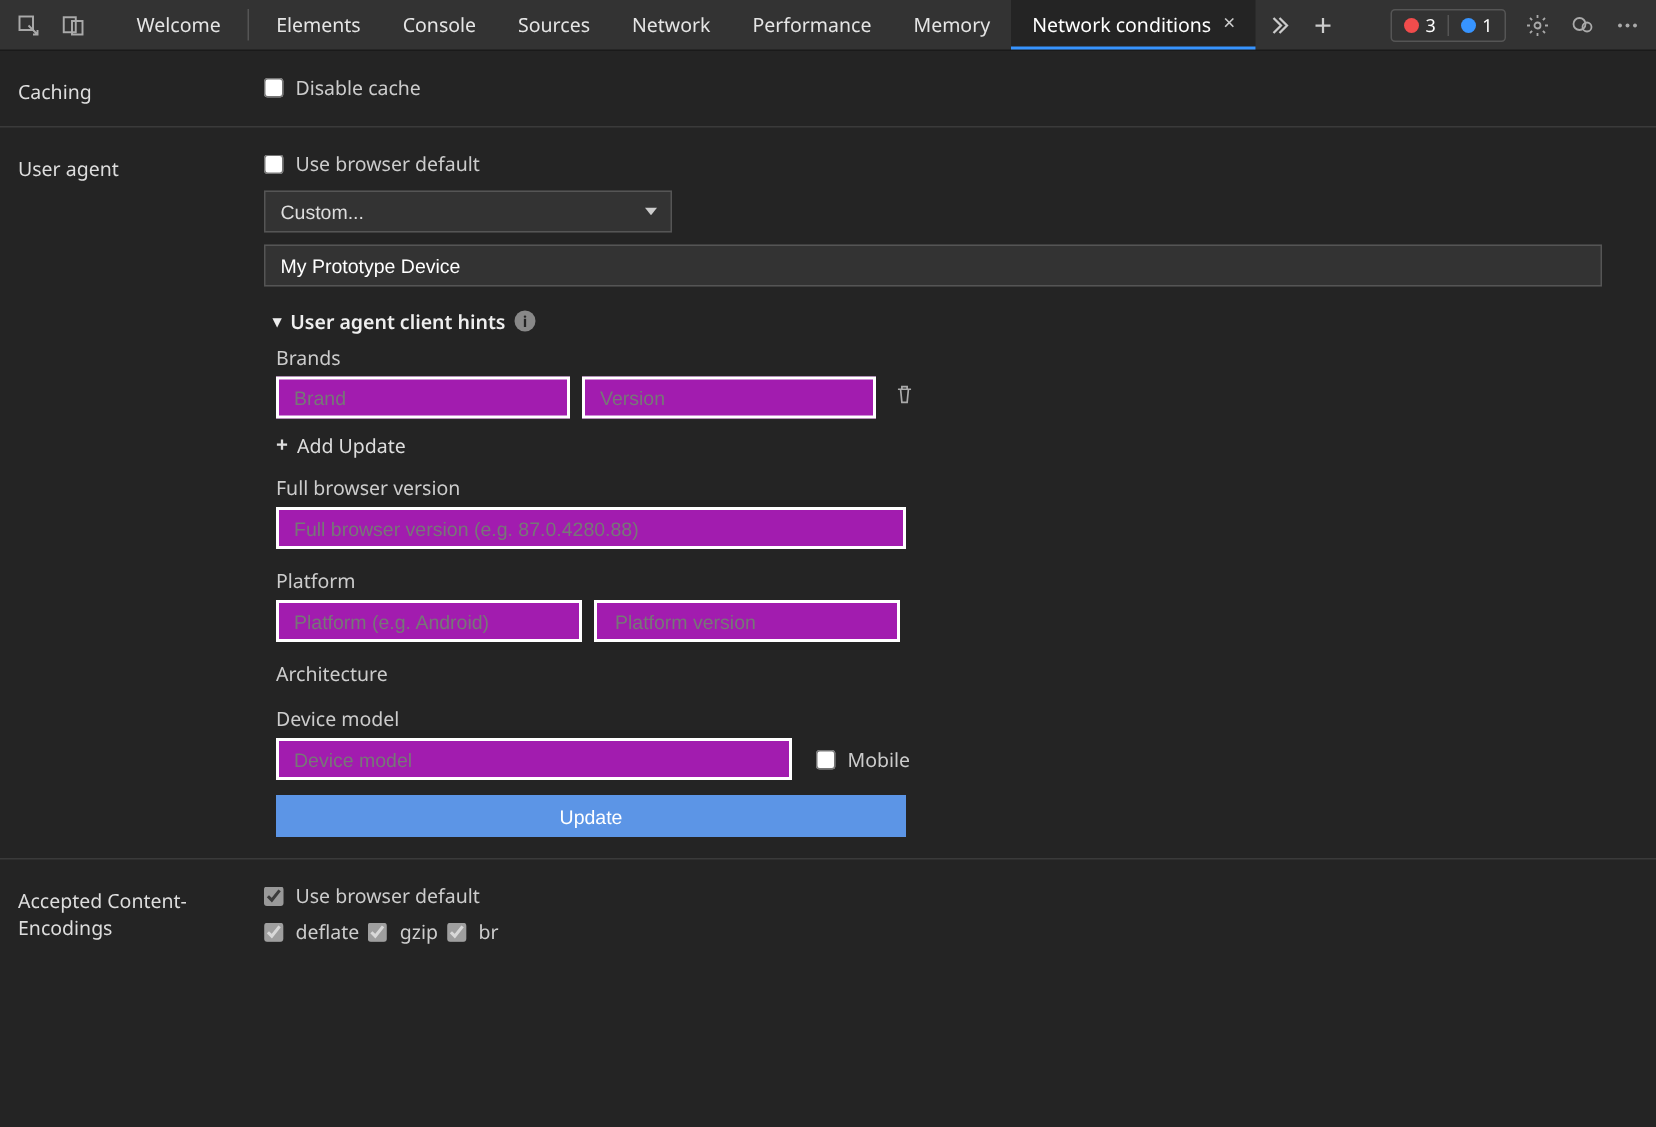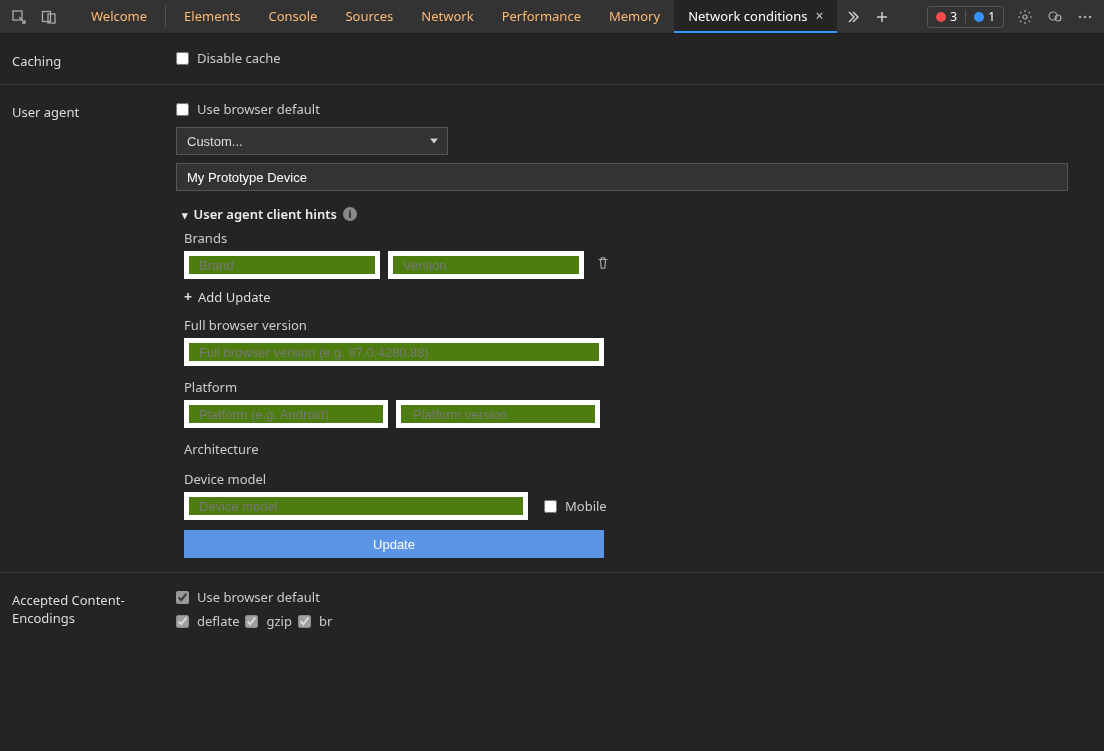--- a/index.html
+++ b/index.html
@@ -41,21 +41,21 @@
 }
 .tabs {
   display: flex;
   align-items: stretch;
   flex: 1;
 }
 .tab {
   padding: 0 14px;
   display: flex;
   align-items: center;
-  color: #fdba74;
+  color: #e5e5e5;
   cursor: pointer;
   font-size: 13px;
   border-bottom: 2px solid transparent;
   position: relative;
 }
 .tab.active {
   background: #242424;
   color: #fff;
   border-bottom-color: #3794ff;
 }
@@ -188,22 +188,22 @@
   margin-bottom: 4px;
 }
 .pair {
   display: flex;
   align-items: center;
   gap: 8px;
   margin-top: 4px;
 }
 .small-input {
   height: 28px;
-  background: #4d7c0f;
-  border: 5px solid #ffffff;
+  background: #a21caf;
+  border: 2px solid #ffffff;
   color: #ddd;
   padding: 0 10px;
   font-size: 13px;
 }
 .small-input::placeholder { color: #777; }
 .w196 { width: 196px; }
 .w420 { width: 420px; }
 .w344 { width: 344px; }
 .trash-icon { color: #aaa; margin-left:4px; cursor:pointer; }
 .add-line {

